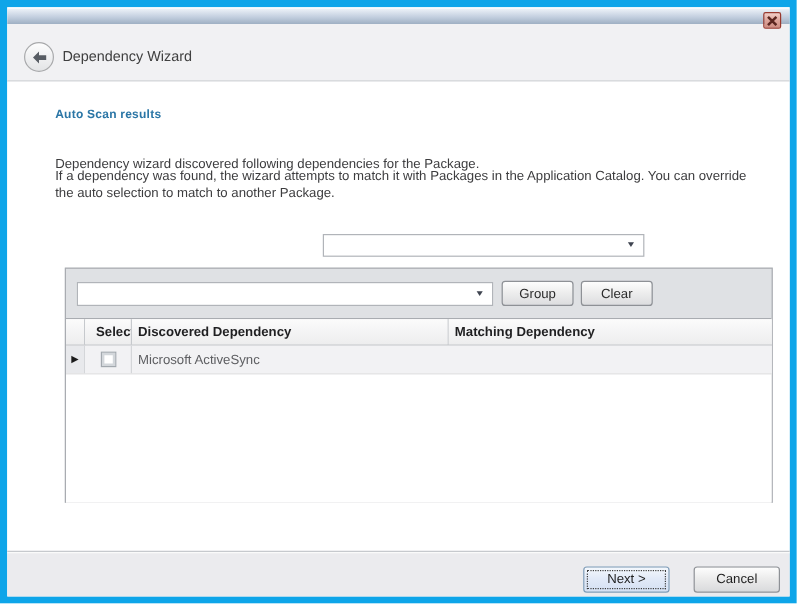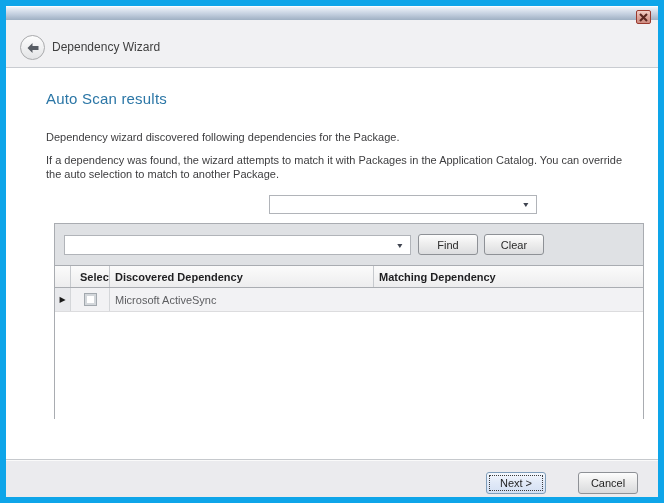--- a/index.html
+++ b/index.html
@@ -48,25 +48,25 @@
   .header-title {
     position: absolute; left: 46px; top: 20px;
     font-size: 12px; color: #404040;
   }
 
   
   .content { position: absolute; left: 0; top: 62px; width: 658px; height: 391px; background: #ffffff; }
 
   .page-title {
     position: absolute; left: 40px; top: 22px;
-    font-size: 15px; font-weight: 400; color: #2b76a6;
+    font-size: 10px; font-weight: 700; color: #2b76a6;
     letter-spacing: 0.2px;
   }
   .desc1 { position: absolute; left: 40px; top: 62px; width: 595px; font-size: 11px; color: #3d3d3f; line-height: 14px; }
-  .desc2 { position: absolute; left: 40px; top: 85px; width: 592px; font-size: 11px; color: #3d3d3f; line-height: 14px; }
+  .desc2 { position: absolute; left: 40px; top: 72px; width: 592px; font-size: 11px; color: #3d3d3f; line-height: 14px; }
 
   .group-row { position: absolute; left: 40px; top: 127px; width: 595px; height: 20px; }
   .group-label { position: absolute; left: 0; top: 3px; font-size: 11px; color: #3d3d3f; }
   .combo {
     position: absolute;
     background: #ffffff;
     border: 1px solid #b1b4b9;
     display: flex; align-items: center; justify-content: space-between;
     cursor: pointer;
   }
@@ -141,21 +141,21 @@
 
   
   .footer {
     position: absolute; left: 0; top: 453px; width: 658px; height: 41px;
     background: #ebebee;
     border-top: 1px solid #c6c9cd;
     box-shadow: inset 0 1px 0 #fafafa;
   }
   .btn {
     position: absolute; top: 12px;
-    width: 60px; height: 22px;
+    width: 72px; height: 22px;
     font-family: "Liberation Sans", "DejaVu Sans", sans-serif;
     font-size: 11px; color: #1f1f1f;
     border: 1px solid #8e9196; border-radius: 3px;
     background: linear-gradient(#fdfdfd, #ececec 45%, #d9dadc);
     cursor: pointer;
   }
   .next-btn {
     left: 480px;
     border-color: #7f9db9;
     background: linear-gradient(#f4f8fd, #e2eaf8 45%, #d4e0f3);
@@ -211,21 +211,21 @@
       </div>
     </div>
 
     <div class="panel">
 
       <div class="find-bar">
         <div class="combo find-combo">
           <span class="combo-value"></span>
           <span class="combo-arrow">▼</span>
         </div>
-        <button class="mini-btn find-btn">Find</button>
+        <button class="mini-btn find-btn">Group</button>
         <button class="mini-btn clear-btn">Clear</button>
       </div>
 
       <div class="grid">
         <div class="grid-header">
           <div class="gh w-rowhdr"></div>
           <div class="gh w-select">Select</div>
           <div class="gh w-disc">Discovered Dependency</div>
           <div class="gh w-match">Matching Dependency</div>
         </div>

